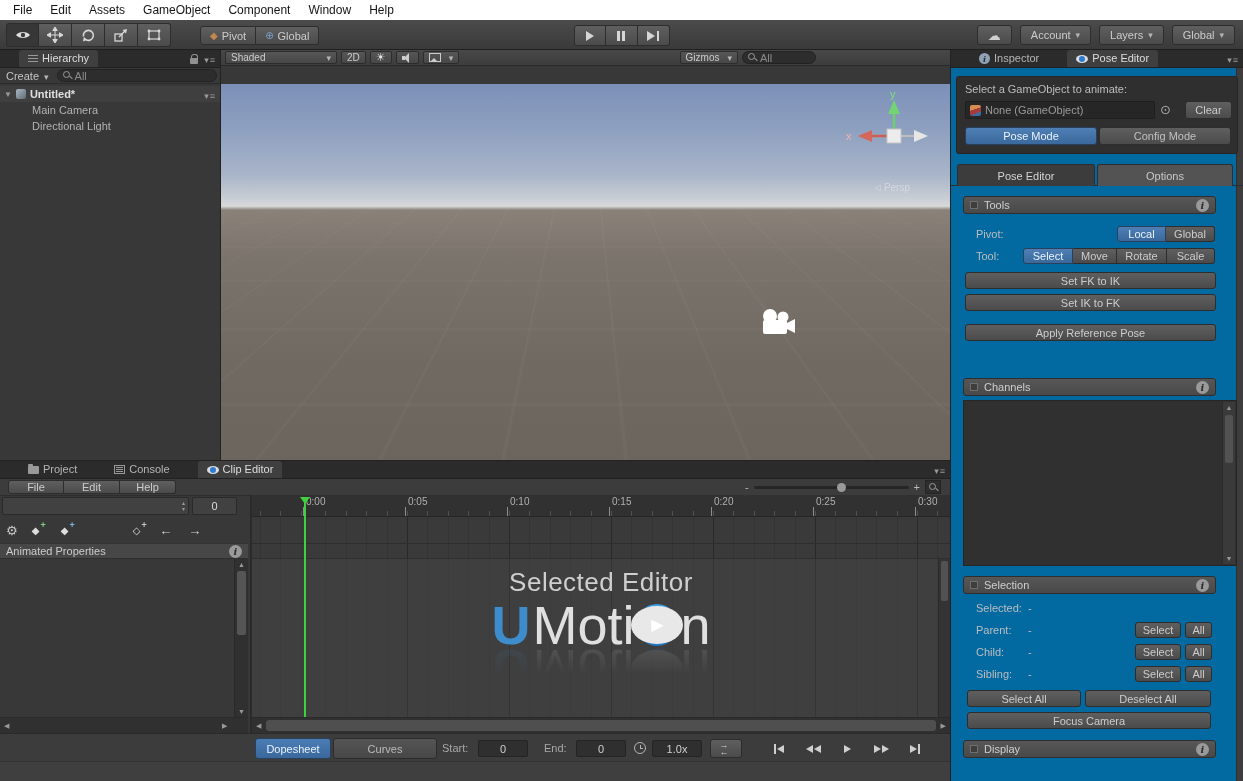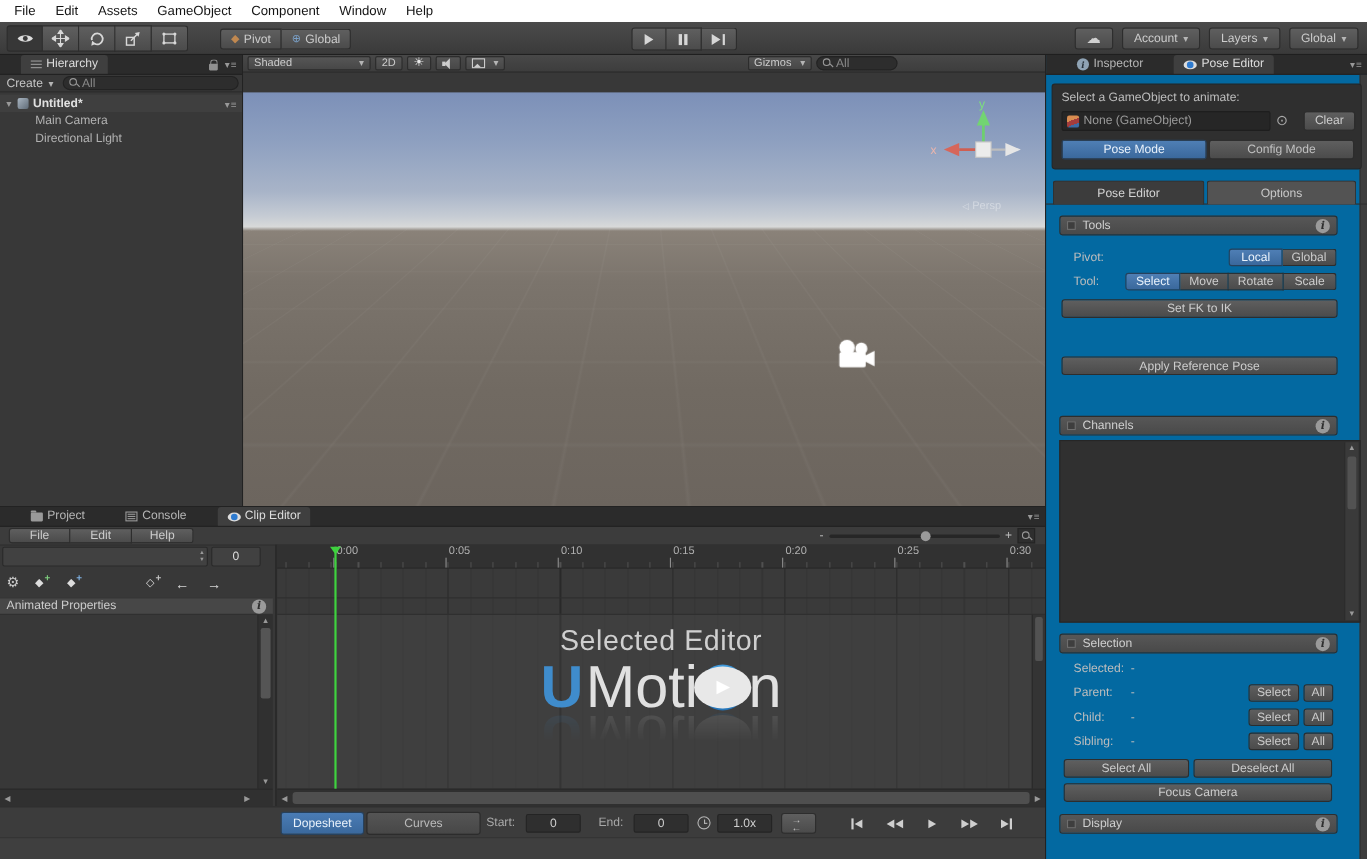--- a/index.html
+++ b/index.html
@@ -591,20 +591,21 @@
       <div class="btn seg last">Global</div>
     </div>
     <span class="rowlbl" style="top:200px">Tool:</span>
     <div class="toolgrp2" style="top:198px">
       <div class="btn blue seg first w50">Select</div>
       <div class="btn seg w44">Move</div>
       <div class="btn seg w50">Rotate</div>
       <div class="btn seg last w48">Scale</div>
     </div>
     <div class="btn wbtn" style="top:222px">Set FK to IK</div>
+    <div class="btn wbtn" style="top:244px">Set IK to FK</div>
     <div class="btn wbtn" style="top:274px">Apply Reference Pose</div>
 
     <div class="sech" style="top:328px">
       <span>Channels</span>
       <span class="ibadge"></span>
     </div>
     <div class="chanbox">
       <div class="chanscroll">
         <span class="sarrow" style="top:2px">▲</span>
         <div class="chanthumb"></div>

